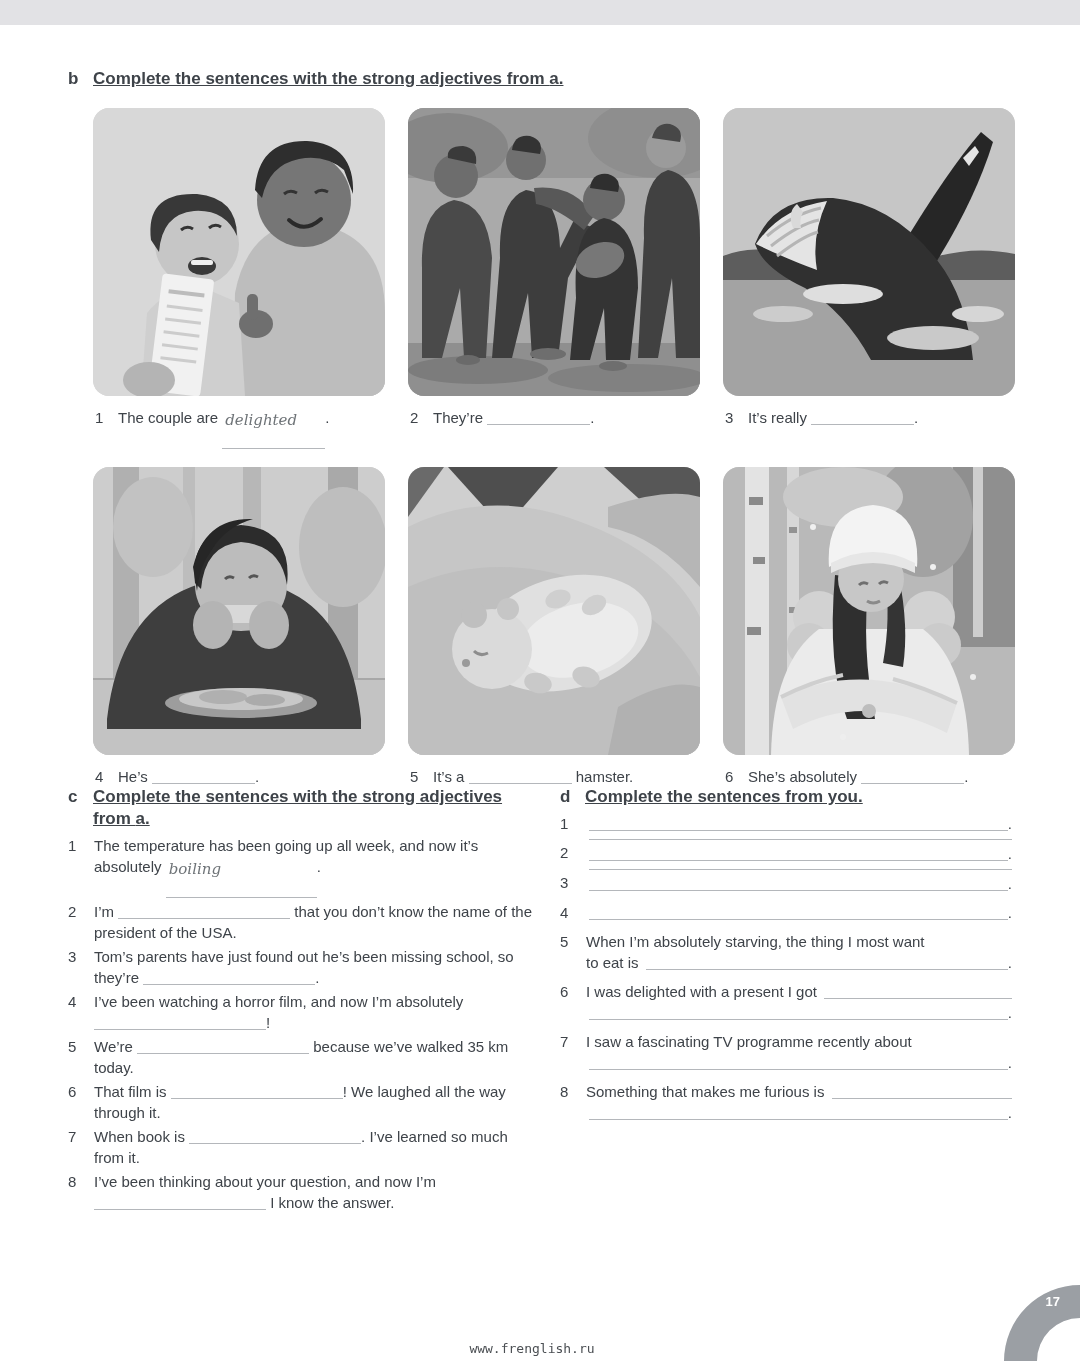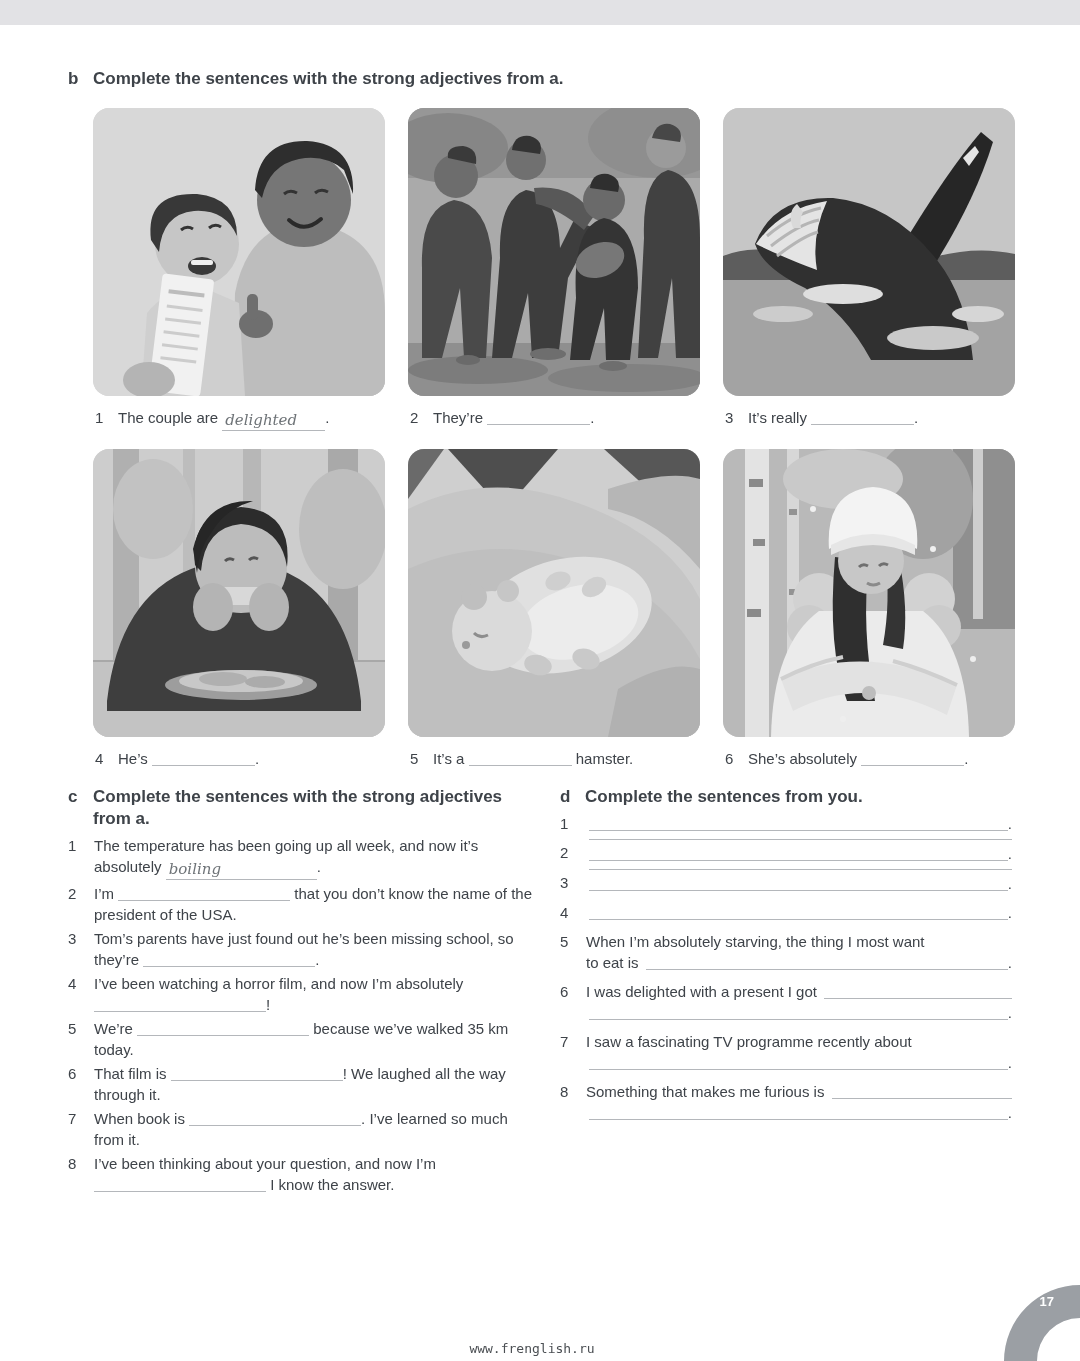--- a/index.html
+++ b/index.html
@@ -19,43 +19,43 @@
   .photo{width:292px;height:288px;border-radius:16px;overflow:hidden;background:#d8d8d8;}
   .photo svg{display:block;}
   .caption{display:flex;margin-top:12px;font-size:15px;line-height:20px;padding-left:2px;}
   .cap-num{width:23px;flex:none;}
 
   
   .section-c{position:absolute;top:786px;left:68px;width:472px;}
   .section-d{position:absolute;top:786px;left:560px;width:452px;}
   .sec-head{display:flex;font-size:17px;font-weight:bold;line-height:22px;margin-bottom:5px;}
   .sec-letter{width:25px;flex:none;}
-  .sec-title{flex:1;}
+  .sec-title{flex:1;text-decoration:underline;}
 
   .c-item{display:flex;font-size:15px;line-height:21px;margin-bottom:3px;}
   .item-num{width:26px;flex:none;}
   .item-body{flex:1;}
 
   .d-item{display:flex;font-size:15px;line-height:21px;margin-bottom:8px;}
   .d-lines{flex:1;min-width:0;}
   .d-line{display:flex;}
   .d-line .t{white-space:pre-wrap;}
 
   
   .seg-blank{display:inline-block;border-bottom:1.5px solid #b4b7bb;height:13px;vertical-align:-2px;}
   .seg-fill{flex:1 1 30px;border-bottom:1.5px solid #b4b7bb;transform:translateY(-3px);margin-left:3px;}
   .seg-hand{font-family:"DejaVu Serif",serif;font-style:italic;font-size:15px;color:#6e7377;
             display:inline-block;border-bottom:1.5px solid #b4b7bb;vertical-align:-2px;
-            padding:0 0 1px 3px;line-height:17px;}
+            padding:0 0 19px 3px;line-height:17px;}
 
   
   .footer-url{position:absolute;left:0;right:16px;bottom:5px;text-align:center;
               font-family:"DejaVu Sans Mono",monospace;font-size:13px;color:#4b4f53;}
   .page-arc{position:absolute;right:0;bottom:0;width:84px;height:84px;}
-  .page-num{position:absolute;right:26px;bottom:52px;color:#ffffff;font-size:13px;font-weight:bold;}
+  .page-num{position:absolute;right:20px;bottom:52px;color:#ffffff;font-size:13px;font-weight:bold;}
 </style>
 </head>
 <body>
 
 <div class="page">
   <div class="topbar"></div>
 
   <div class="ex-b-head">
     <span class="ex-letter">b</span>
     <span class="sec-title"><span>Complete the sentences with the strong adjectives from </span><b>a.</b></span>

